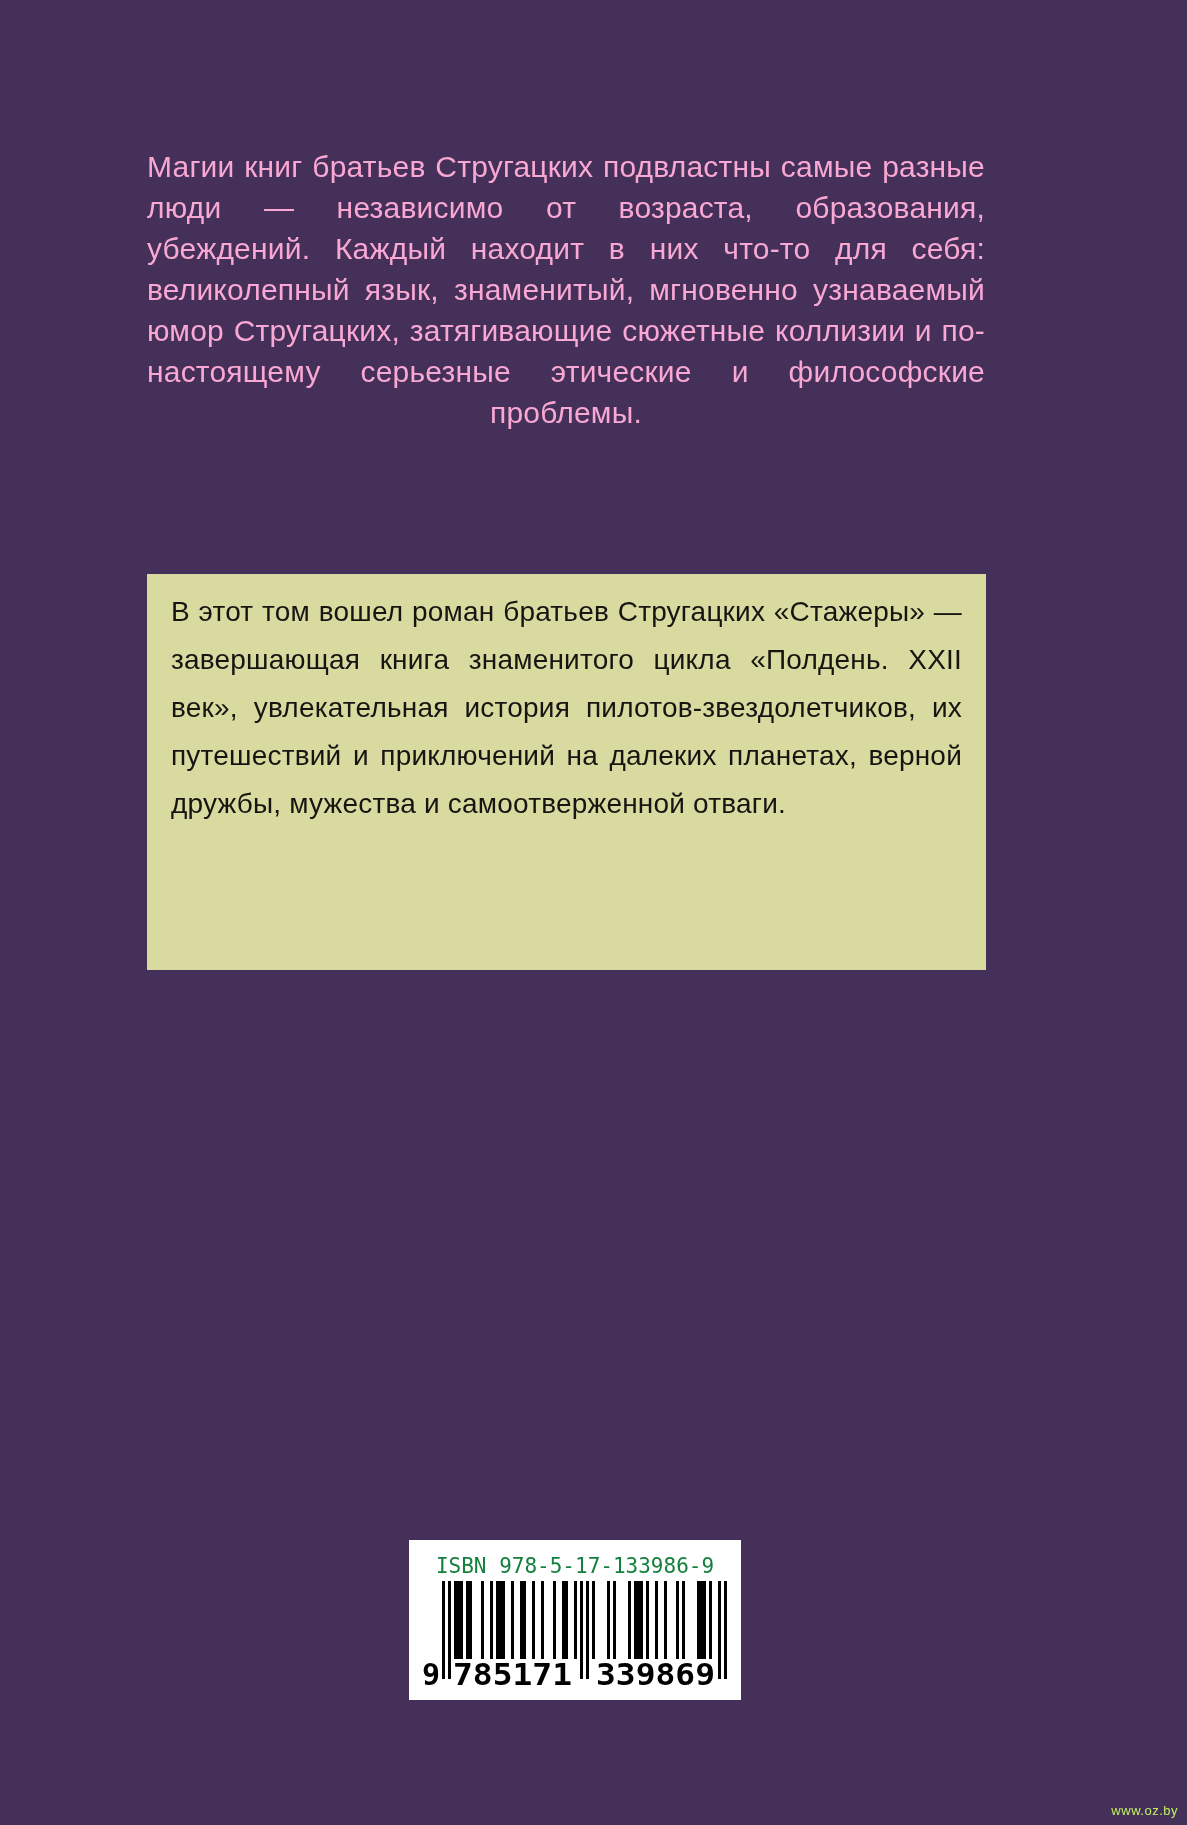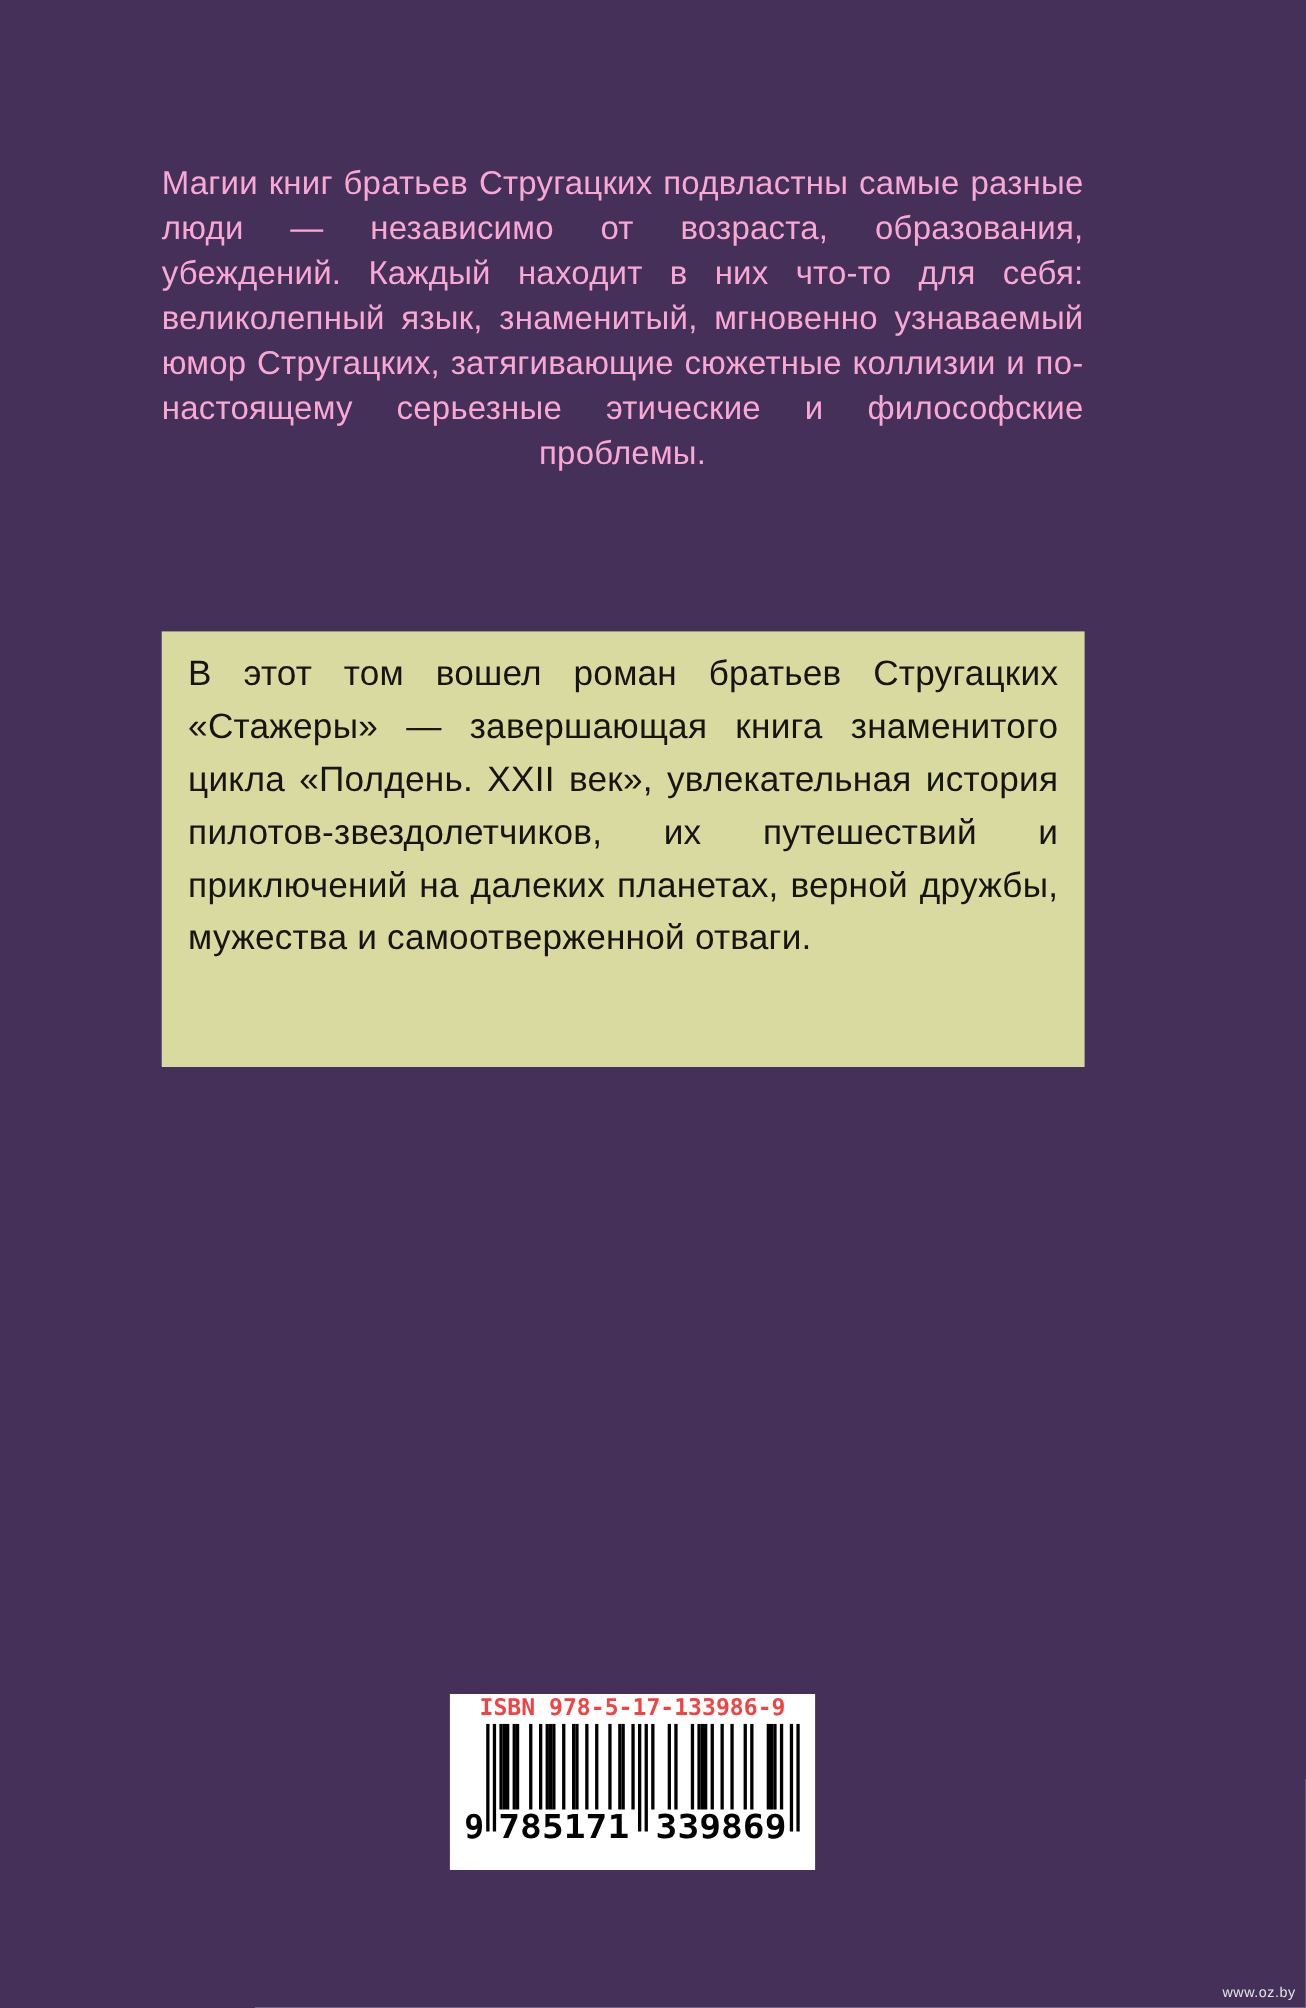--- a/index.html
+++ b/index.html
@@ -25,54 +25,55 @@
   }
   .summary-box {
     position: absolute;
     left: 147px; top: 574px; width: 839px; height: 396px;
     box-sizing: border-box;
     padding: 14px 24px 0 24px;
     background: #d9da9f; 
   }
   .summary-box p {
     margin: 0;
-    font-size: 32px; line-height: 48px;
+    font-size: 28px; line-height: 48px;
     letter-spacing: 0.2px;
     color: #171512;
     text-align: justify;
     text-align-last: left;
   }
   .barcode-panel {
     position: absolute;
     left: 409px; top: 1540px; width: 332px; height: 160px;
     background: #ffffff;
     text-align: center;
   }
   .isbn-label {
     font-family: "DejaVu Sans Mono", monospace;
-    font-weight: bold;
+    font-weight: normal;
     font-size: 21px;
     letter-spacing: 0px;
-    color: #ef4444;
+    color: #15803d;
+    padding-top: 14px;
     white-space: nowrap;
   }
   .ean-svg {
     display: block;
     margin: 3px auto 0 auto;
   }
   .ean-svg text {
     font-family: "DejaVu Sans Mono", monospace;
     font-weight: bold;
     fill: #000000;
   }
   .watermark {
     position: absolute;
     right: 9px; bottom: 7px;
     font-size: 13px;
-    color: #e5e5e5;
+    color: #bef264;
     letter-spacing: 0.5px;
   }
 </style>
 </head>
 <body>
 
 <div class="cover" style="background: rgb(69, 48, 89);">
 
   <p class="annotation" style="color: #f9a8d4;">Магии книг братьев Стругацких подвластны самые разные люди — независимо от возраста, образования, убеждений. Каждый находит в них что-то для себя: великолепный язык, знаменитый, мгновенно узнаваемый юмор Стругацких, затягивающие сюжетные коллизии и по-настоящему серьезные этические и философские проблемы.</p>
 

